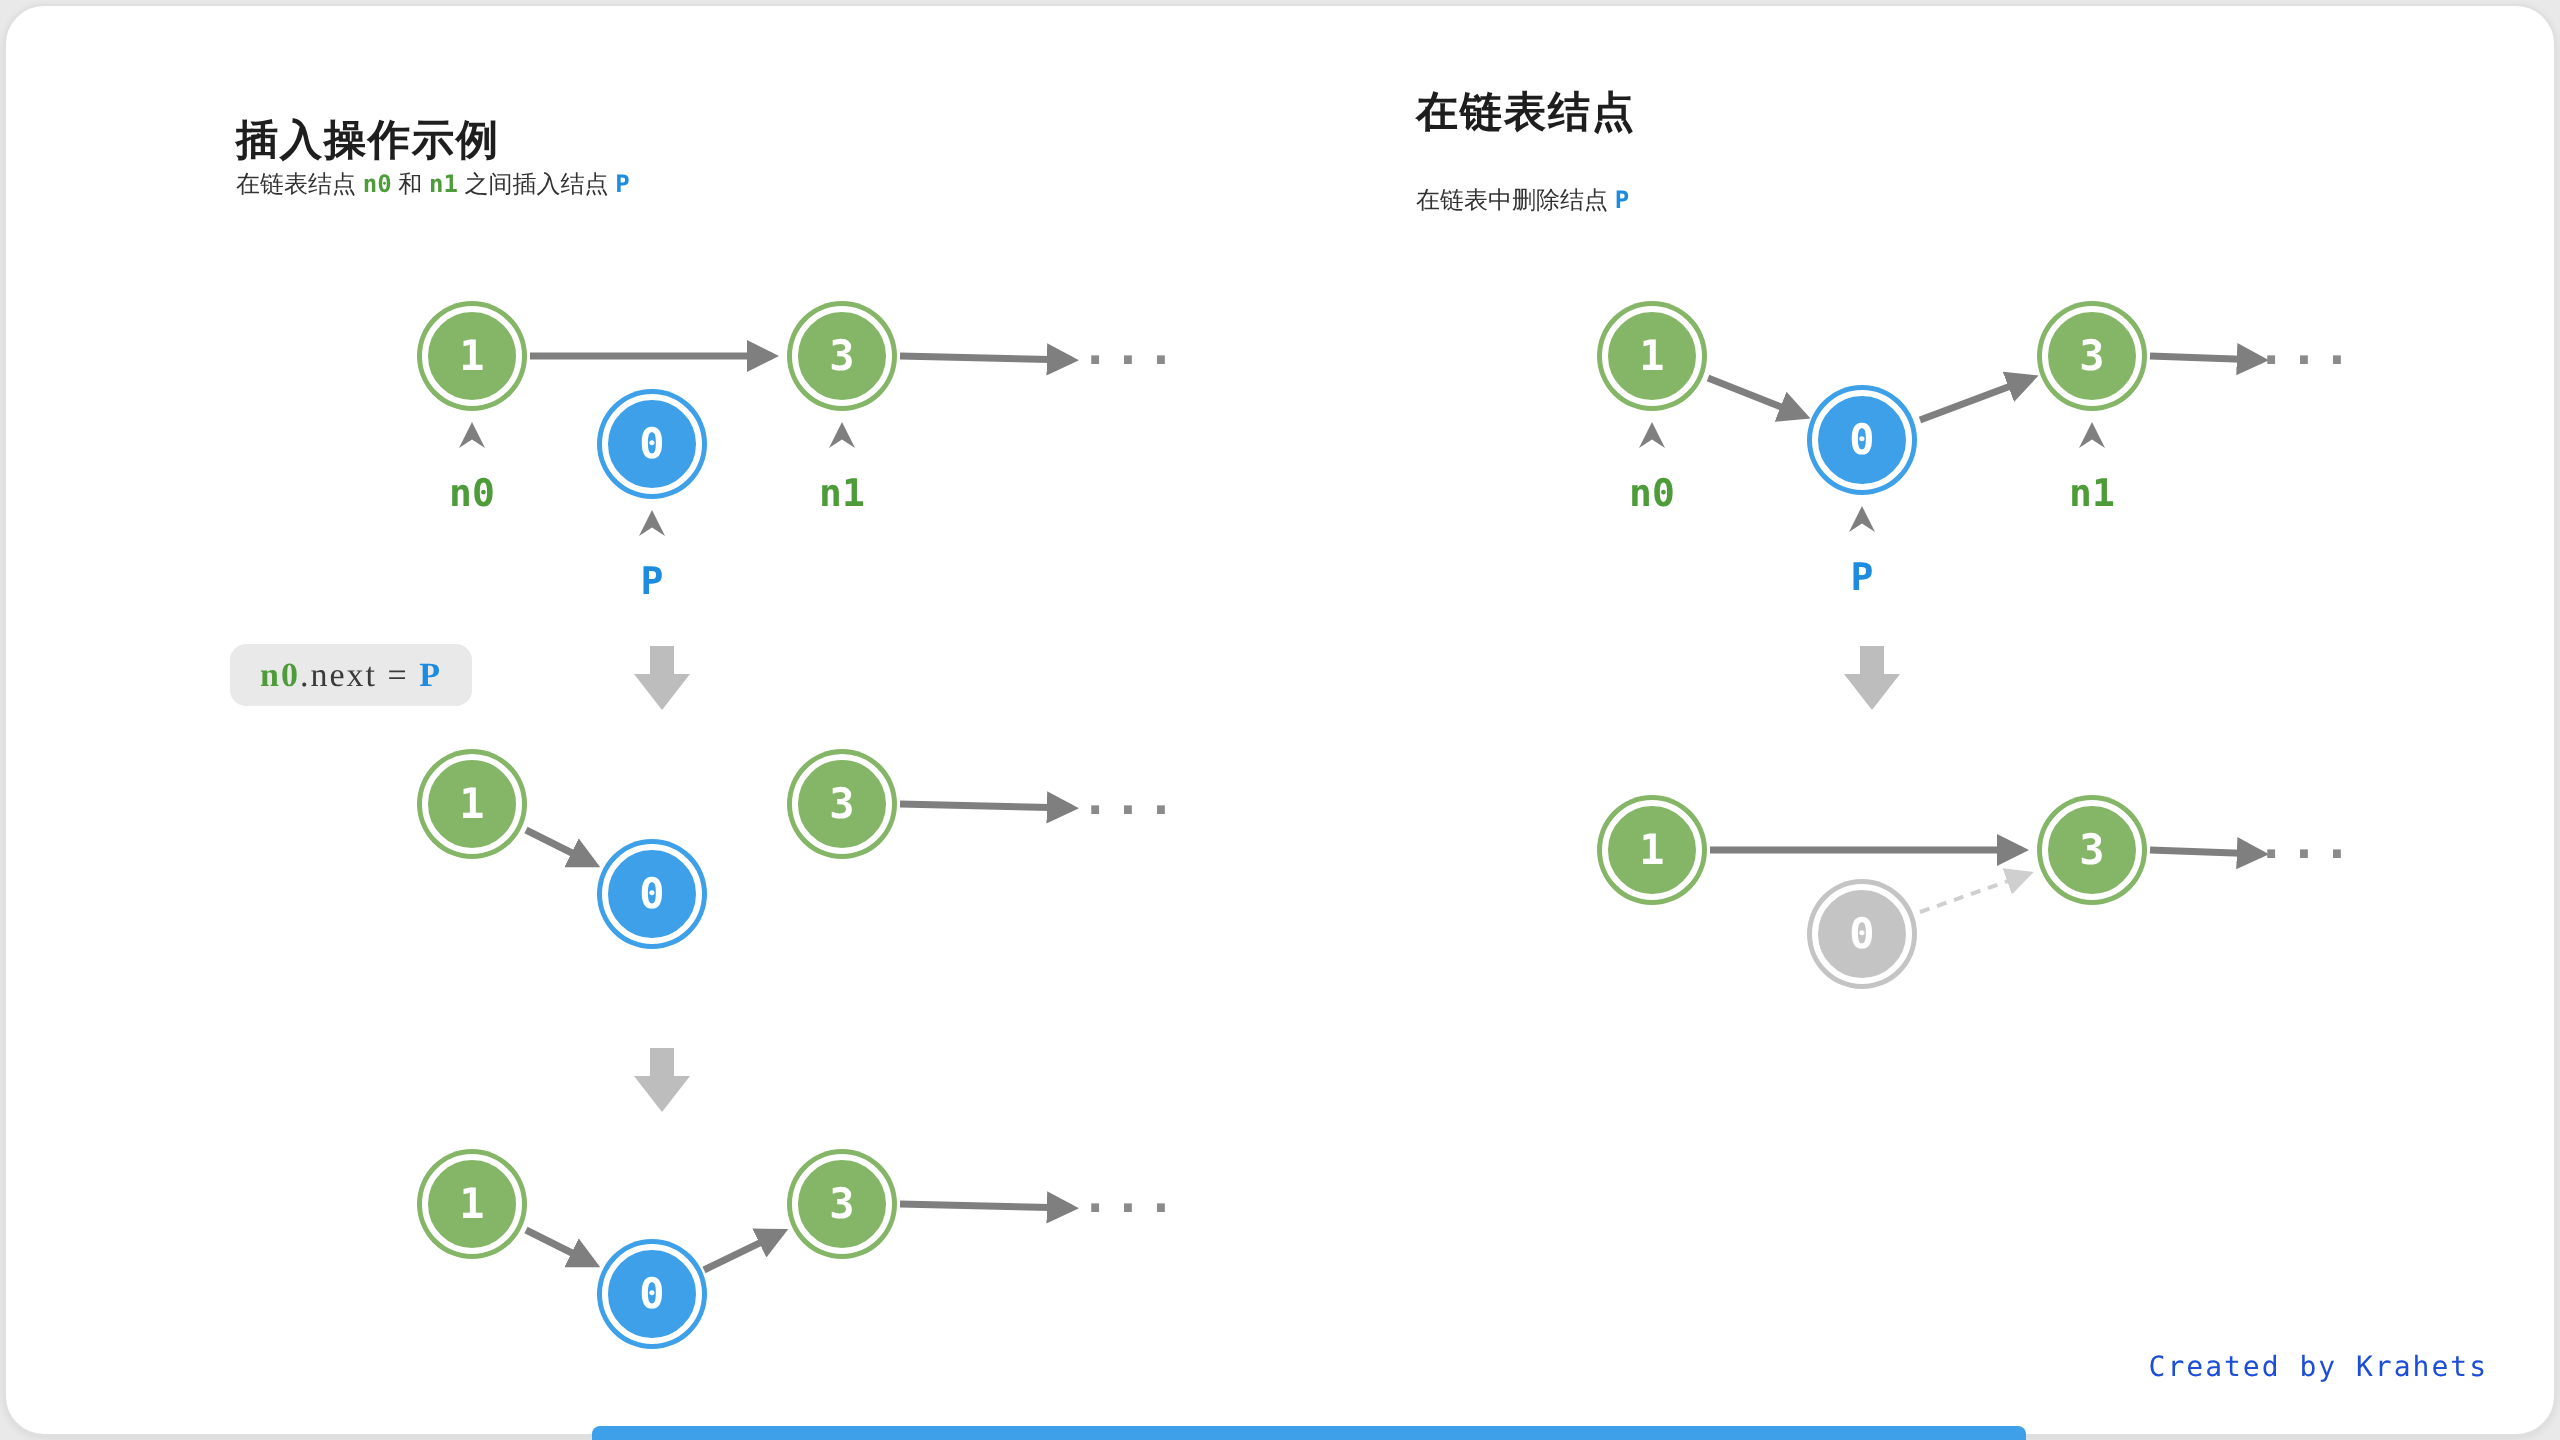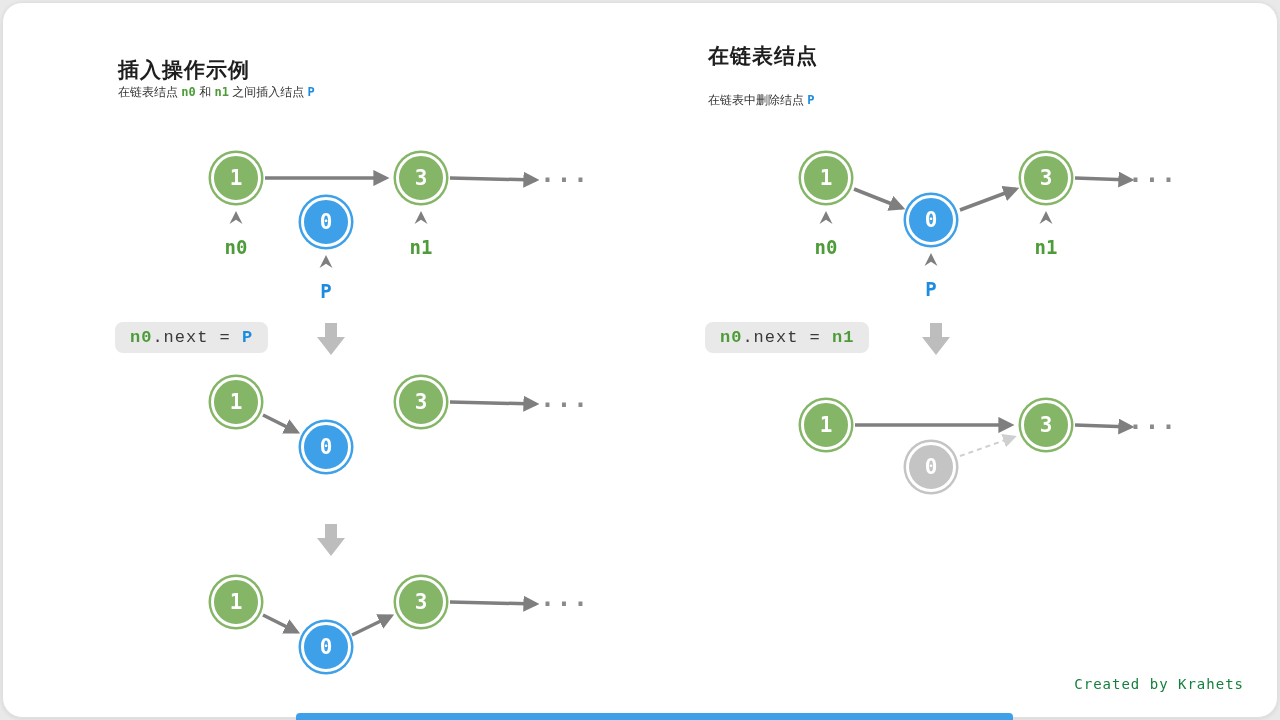--- a/index.html
+++ b/index.html
@@ -18,27 +18,27 @@
         display:flex;align-items:center;justify-content:center;transform:translate(-50%,-50%);
         font-family:"DejaVu Sans Mono",monospace;font-weight:bold;font-size:21px;color:#ffffff;}
   .node.green{background:#85b567;box-shadow:0 0 0 2.5px #85b567;}
   .node.blue{background:#3da0e8;box-shadow:0 0 0 2.5px #3da0e8;}
   .node.gray{background:#c4c4c4;box-shadow:0 0 0 2.5px #c4c4c4;}
   .nlabel{position:absolute;transform:translate(-50%,-50%);
           font-family:"DejaVu Sans Mono",monospace;font-weight:bold;font-size:19px;}
   .nlabel.green{color:#4d9c39;}
   .nlabel.blue{color:#1d8ce0;}
   .chip{position:absolute;height:31px;line-height:31px;padding:0 15px;background:#e9e9e9;
-        border-radius:8px;font-family:Liberation Mono, monospace;font-size:17px;
+        border-radius:8px;font-family:Liberation Serif, serif;font-size:17px;
         color:#3a3a3a;letter-spacing:1px;white-space:nowrap;}
   .dots{position:absolute;transform:translateX(-50%);line-height:1;
         font-family:"DejaVu Sans Mono",monospace;font-weight:bold;font-size:24px;
         letter-spacing:2px;color:#8a8a8a;}
   .footer{position:absolute;right:36px;top:676px;font-family:"DejaVu Sans Mono",monospace;
-          font-size:14px;color:#15803d;letter-spacing:1px;}
+          font-size:14px;color:#1d4ed8;letter-spacing:1px;}
   .bottom-bar{position:absolute;left:296px;bottom:0;width:717px;height:7px;
               background:#3da0e8;border-radius:4px 4px 0 0;}
 </style>
 </head>
 <body>
 
 <div class="canvas">
   <div class="card"></div>
 
   <svg class="overlay" width="1280" height="720">
@@ -132,21 +132,20 @@
       <span>0</span>
     </div>
   <div class="node green" style="left:1046px;top:178px">
       <span>3</span>
     </div>
   <div class="nlabel green" style="left:826px;top:247px">n0</div>
   <div class="nlabel green" style="left:1046px;top:247px">n1</div>
   <div class="nlabel blue" style="left:931px;top:289px">P</div>
   <div class="dots" style="left:1153px;top:162px">...</div>
 
-  <div class="chip" style="left:705px;top:322px"><span class="seg-green">n0</span><span class="seg-plain">.next = </span><span class="seg-green">n1</span></div>
 
   <div class="node green" style="left:826px;top:425px">
       <span>1</span>
     </div>
   <div class="node green" style="left:1046px;top:425px">
       <span>3</span>
     </div>
   <div class="node gray" style="left:931px;top:467px">
       <span>0</span>
     </div>

